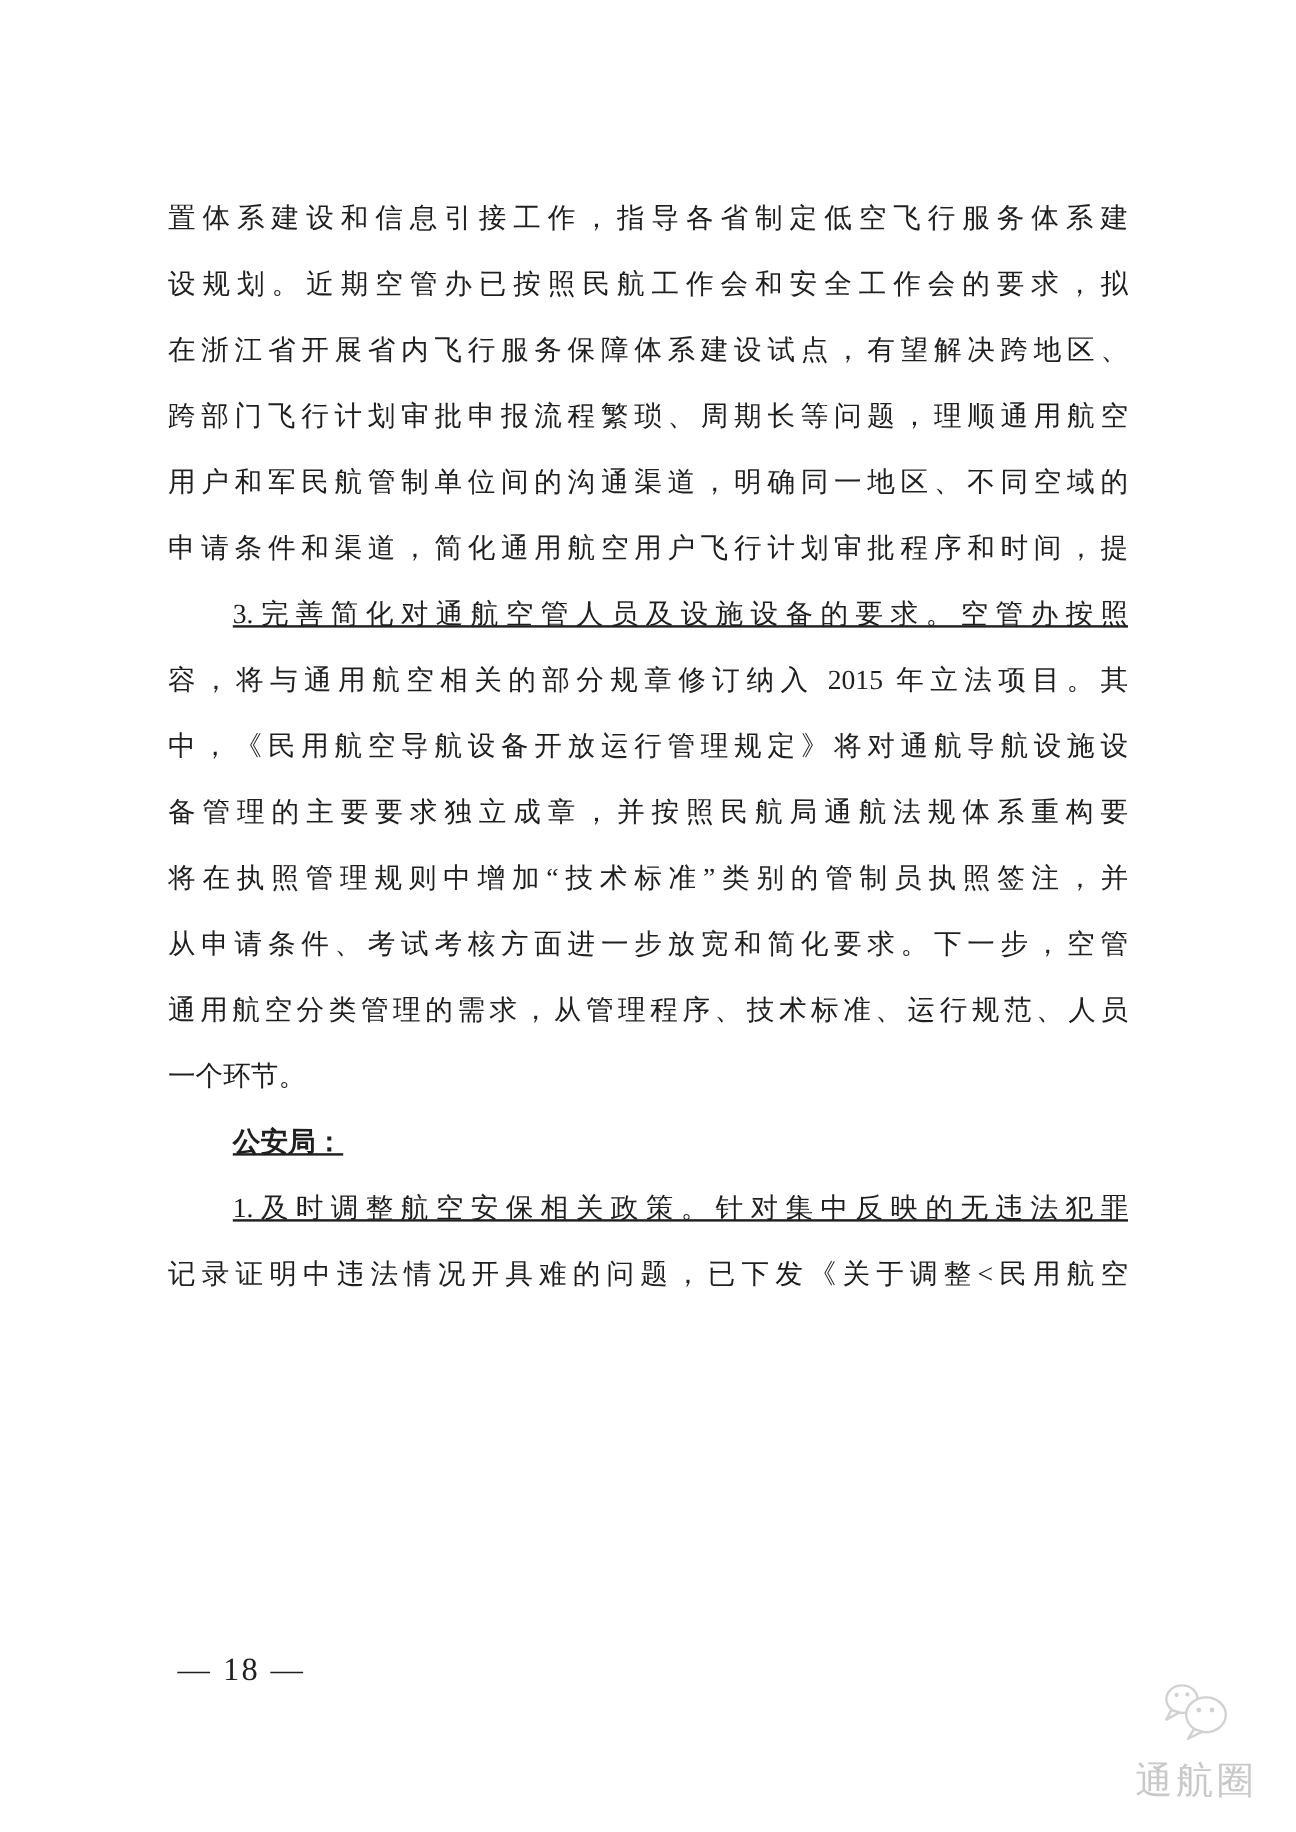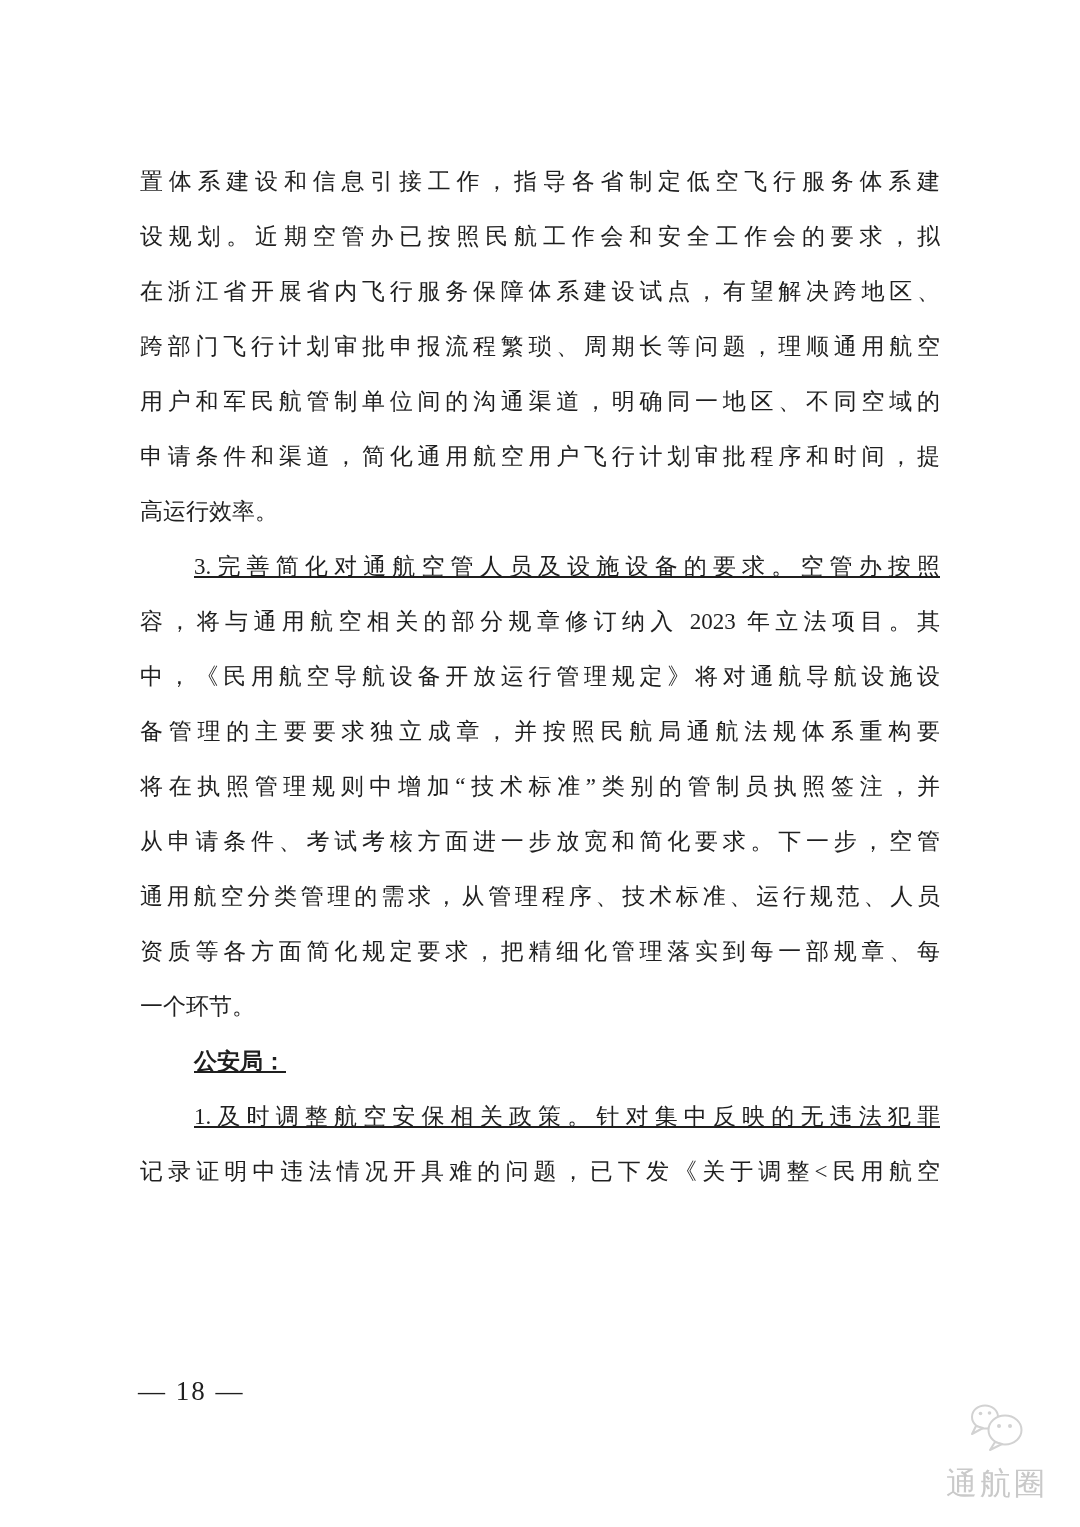--- a/index.html
+++ b/index.html
@@ -34,21 +34,21 @@
   }
   .ind {
     text-indent: 54px;
     text-decoration: underline;
   }
   .bold {
     font-weight: bold;
   }
   .footer {
     position: absolute;
-    left: 138px;
+    left: 148px;
     top: 1364px;
     height: 55px;
     line-height: 55px;
     font-size: 27px;
     color: #1f1f1f;
     letter-spacing: 2px;
   }
   .watermark {
     position: absolute;
     right: 32px;
@@ -68,29 +68,27 @@
 </head>
 <body>
 
 <div class="textblock">
   <div class="ln just">置体系建设和信息引接工作，指导各省制定低空飞行服务体系建</div>
   <div class="ln just">设规划。近期空管办已按照民航工作会和安全工作会的要求，拟</div>
   <div class="ln just">在浙江省开展省内飞行服务保障体系建设试点，有望解决跨地区、</div>
   <div class="ln just">跨部门飞行计划审批申报流程繁琐、周期长等问题，理顺通用航空</div>
   <div class="ln just">用户和军民航管制单位间的沟通渠道，明确同一地区、不同空域的</div>
   <div class="ln just">申请条件和渠道，简化通用航空用户飞行计划审批程序和时间，提</div>
-  <div class="ln">高运行效率。</div>
   <div class="ln just ind">3.完善简化对通航空管人员及设施设备的要求。空管办按照</div>
-  <div class="ln just">容，将与通用航空相关的部分规章修订纳入 2023 年立法项目。其</div>
+  <div class="ln just">容，将与通用航空相关的部分规章修订纳入 2015 年立法项目。其</div>
   <div class="ln just">中，《民用航空导航设备开放运行管理规定》将对通航导航设施设</div>
   <div class="ln just">备管理的主要要求独立成章，并按照民航局通航法规体系重构要</div>
   <div class="ln just">将在执照管理规则中增加“技术标准”类别的管制员执照签注，并</div>
   <div class="ln just">从申请条件、考试考核方面进一步放宽和简化要求。下一步，空管</div>
   <div class="ln just">通用航空分类管理的需求，从管理程序、技术标准、运行规范、人员</div>
-  <div class="ln just">资质等各方面简化规定要求，把精细化管理落实到每一部规章、每</div>
   <div class="ln">一个环节。</div>
   <div class="ln ind bold">公安局：</div>
   <div class="ln just ind">1.及时调整航空安保相关政策。针对集中反映的无违法犯罪</div>
   <div class="ln just">记录证明中违法情况开具难的问题，已下发《关于调整&lt;民用航空</div>
 </div>
 
 <div class="footer">— 18 —</div>
 
 <div class="watermark">
   <span>

